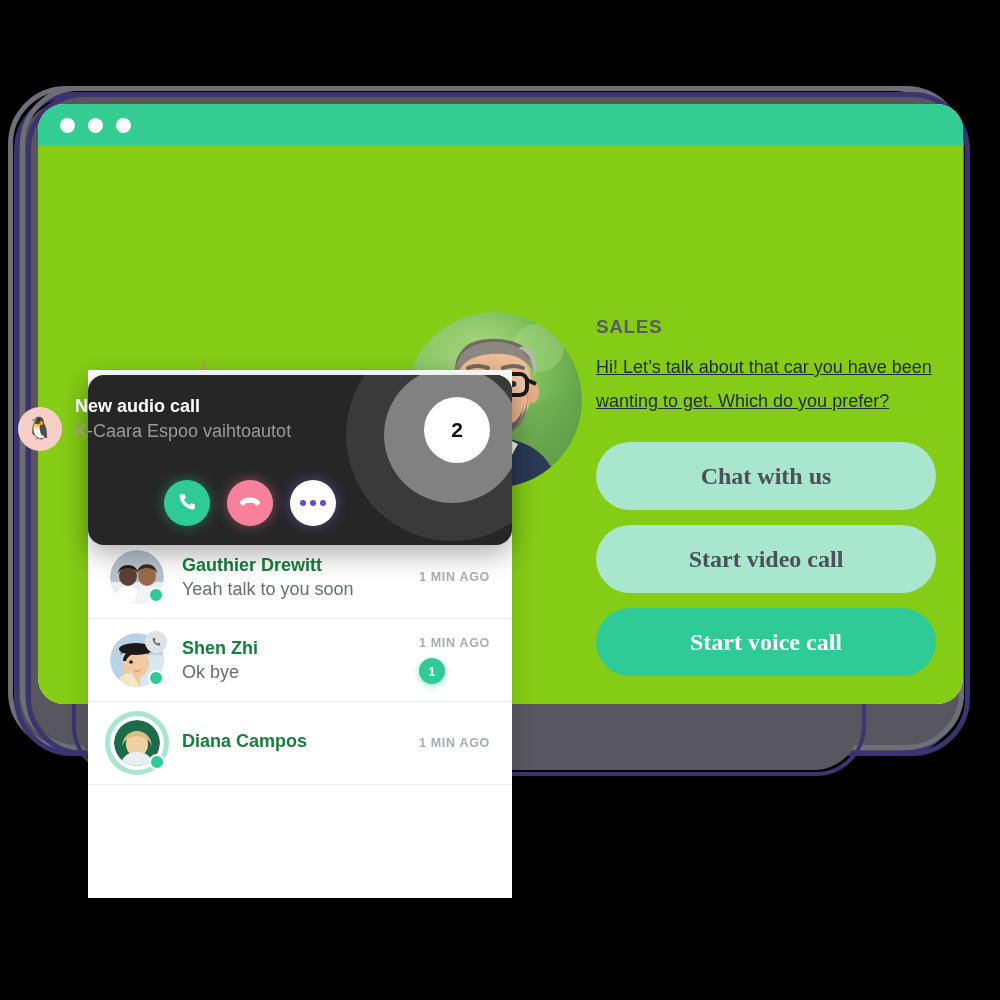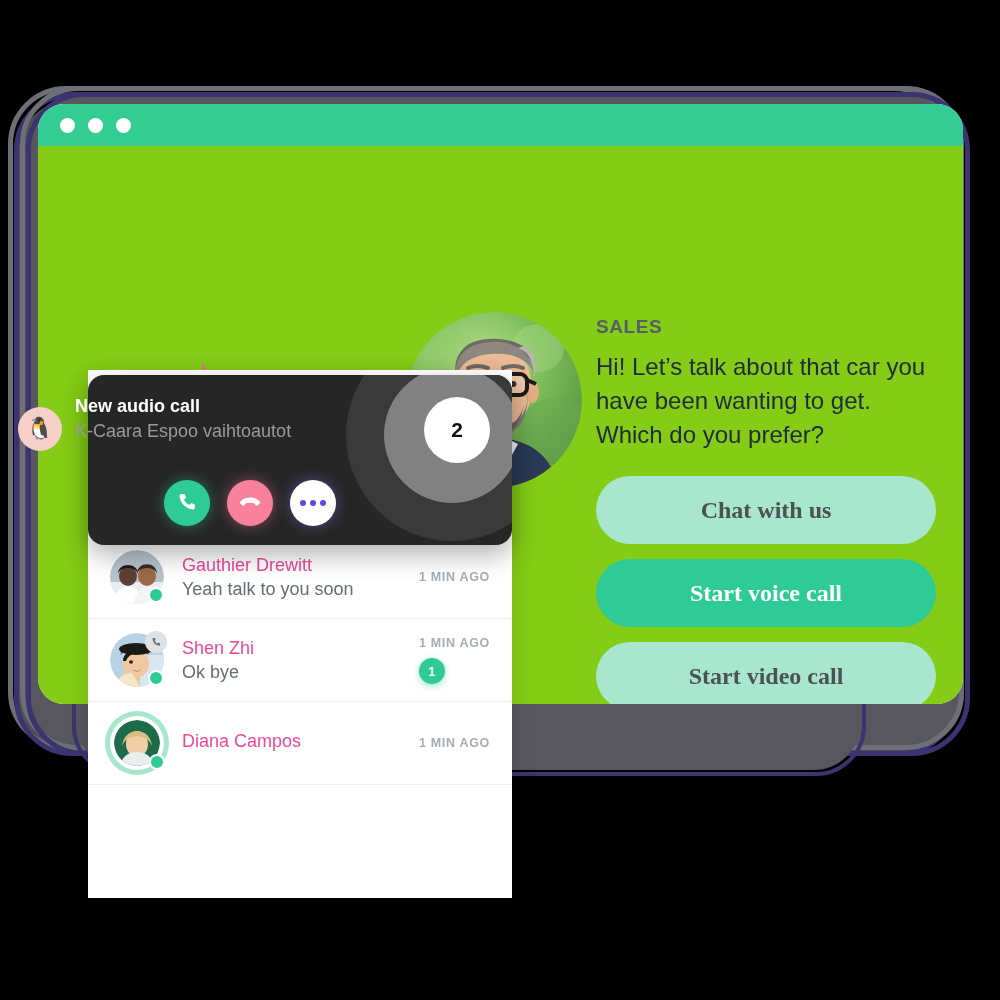--- a/index.html
+++ b/index.html
@@ -85,22 +85,23 @@
   
   .right-col{
     position:absolute;
     left:558px;top:170px;width:340px;
   }
   .sales-label{
     font-size:19px;font-weight:bold;color:#565f62;
     letter-spacing:.6px;margin:0 0 12px 0;
   }
   .intro{
-    font-size:24px;line-height:34px;color:#232c3d;
+    font-size:18px;line-height:34px;color:#232c3d;
     margin:0 0 24px 0;
+    text-decoration:underline;
   }
   .btn{
     display:flex;align-items:center;justify-content:center;
     height:68px;width:100%;
     border:none;border-radius:34px;
     margin-bottom:15px;
     font-family:Liberation Serif, serif;
     font-size:24px;font-weight:bold;
     background:#a8e6cd;color:#4a5255;
     cursor:pointer;
@@ -195,21 +196,21 @@
     background:#2ecb96;border:2px solid #fff;box-sizing:border-box;
   }
   .av-wrap.ringed .status-dot{right:-1px;bottom:0px;}
   .call-badge-ico{
     position:absolute;right:-3px;top:-2px;
     width:22px;height:22px;border-radius:50%;
     background:#dfe2e5;
     display:flex;align-items:center;justify-content:center;
   }
   .row-main{flex:1;min-width:0;}
-  .row-name{font-size:18px;font-weight:normal;color:#ec4899;margin-bottom:3px;}
+  .row-name{font-size:18px;font-weight:bold;color:#15803d;margin-bottom:3px;}
   .row-msg{font-size:18px;color:#656d78;white-space:nowrap;overflow:hidden;}
   .row-right{
     display:flex;flex-direction:column;align-items:flex-start;
     justify-content:center;gap:8px;flex:0 0 auto;
   }
   .row-time{
     font-size:12.5px;color:#a6adb4;letter-spacing:.7px;font-weight:bold;
   }
   .unread{
     width:26px;height:26px;border-radius:50%;
@@ -319,22 +320,22 @@
             <path d="M97 56 Q108 52 117 56" stroke="#6f6a63" stroke-width="4" fill="none" stroke-linecap="round"></path>
           </g>
         </svg>
       </div>
 
       <div class="right-col">
         <div class="sales-label">SALES</div>
         <p class="intro">Hi! Let’s talk about that car you have been wanting to get. Which do you prefer?</p>
 
         <button class="btn">Chat with us</button>
+        <button class="btn">Start video call</button>
         <button class="btn primary">Start voice call</button>
-        <button class="btn">Start video call</button>
 
       </div>
     </div>
   </div>
 
   <div class="chat-list">
 
     <div class="chat-row" style="height:83px">
       <div class="av-wrap">
         <span class="av">

